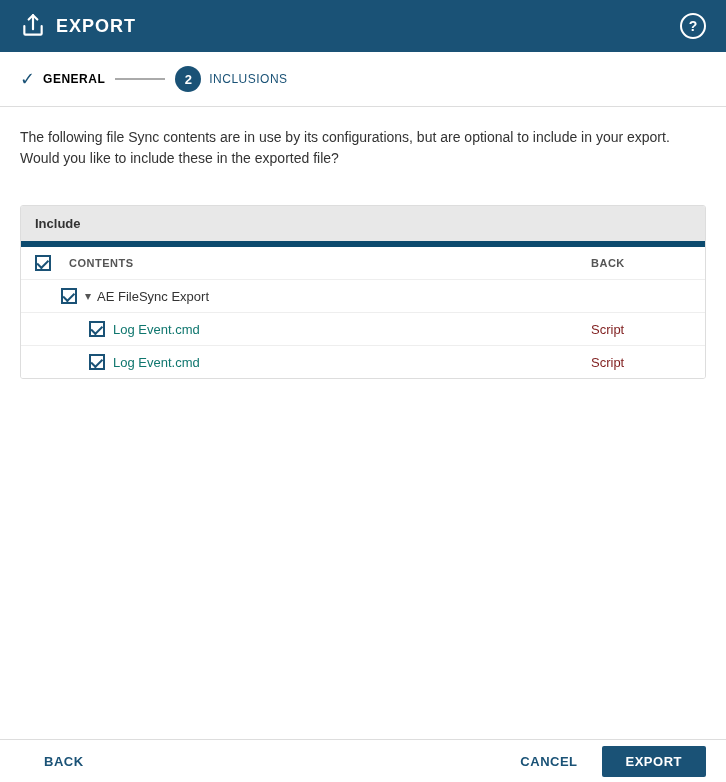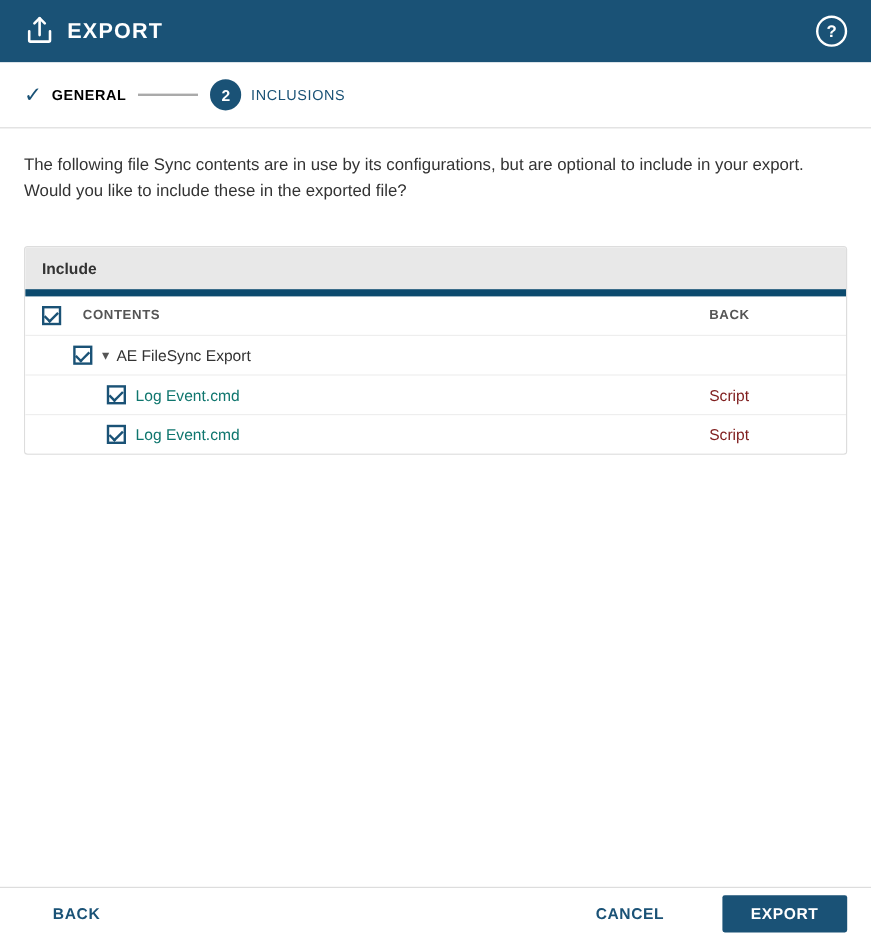--- a/index.html
+++ b/index.html
@@ -234,21 +234,21 @@
     }
     .btn-export {
       background: #1a5276;
       color: #fff;
       text-transform: uppercase;
       border-radius: 2px;
     }
     .footer-right {
       display: flex;
       align-items: center;
-      gap: 24px;
+      gap: 0;
     }
 
     
     .export-svg {
       width: 26px;
       height: 26px;
     }
   </style>
 </head>
 <body>

